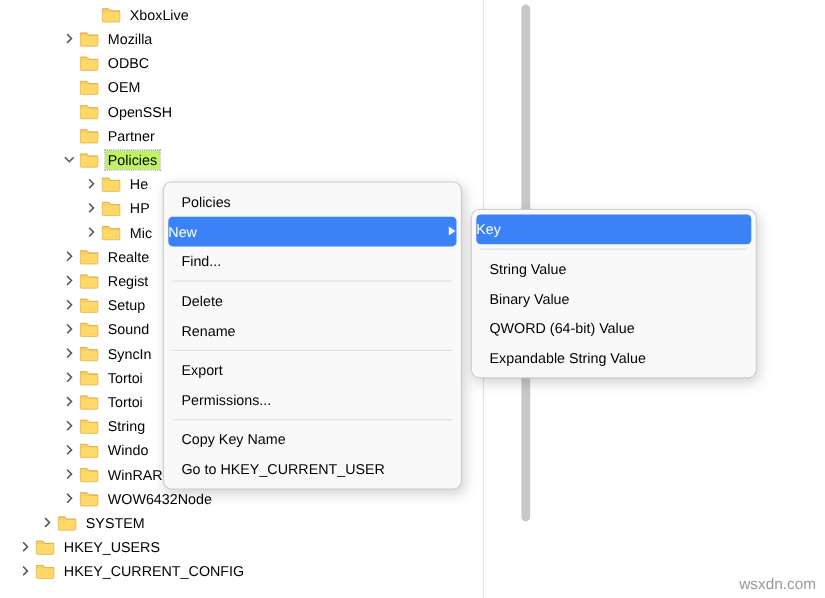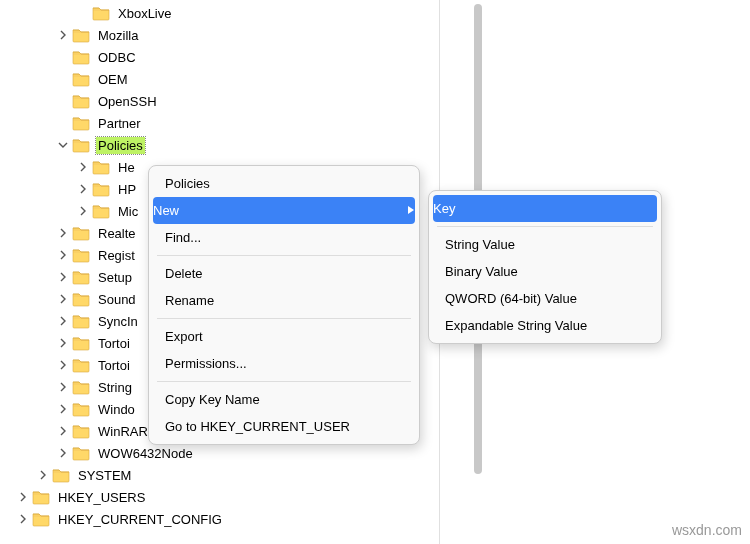--- a/index.html
+++ b/index.html
@@ -54,21 +54,21 @@
     .ctx-menu {
       position: absolute;
       background: #f9f9f9;
       border: 1px solid #ccc;
       border-radius: 8px;
       box-shadow: 2px 4px 12px rgba(0,0,0,0.18);
       padding: 4px 0;
       font-size: 13px;
     }
     .ctx-main { left: 148px; top: 165px; width: 272px; }
-    .ctx-sub  { left: 428px; top: 190px; width: 234px; }
+    .ctx-sub  { left: 428px; top: 190px; width: 260px; }
     .ctx-item {
       padding: 6px 16px;
       display: flex;
       align-items: center;
       justify-content: space-between;
     }
     .ctx-item.hl { background: #3b82f6; color: #fff; border-radius: 4px; margin: 0 4px; padding: 6px 0;}
     .ctx-sep { height: 1px; background: #ddd; margin: 4px 8px; }
     .sub-arrow svg { width: 8px; height: 10px; }
     .watermark {

